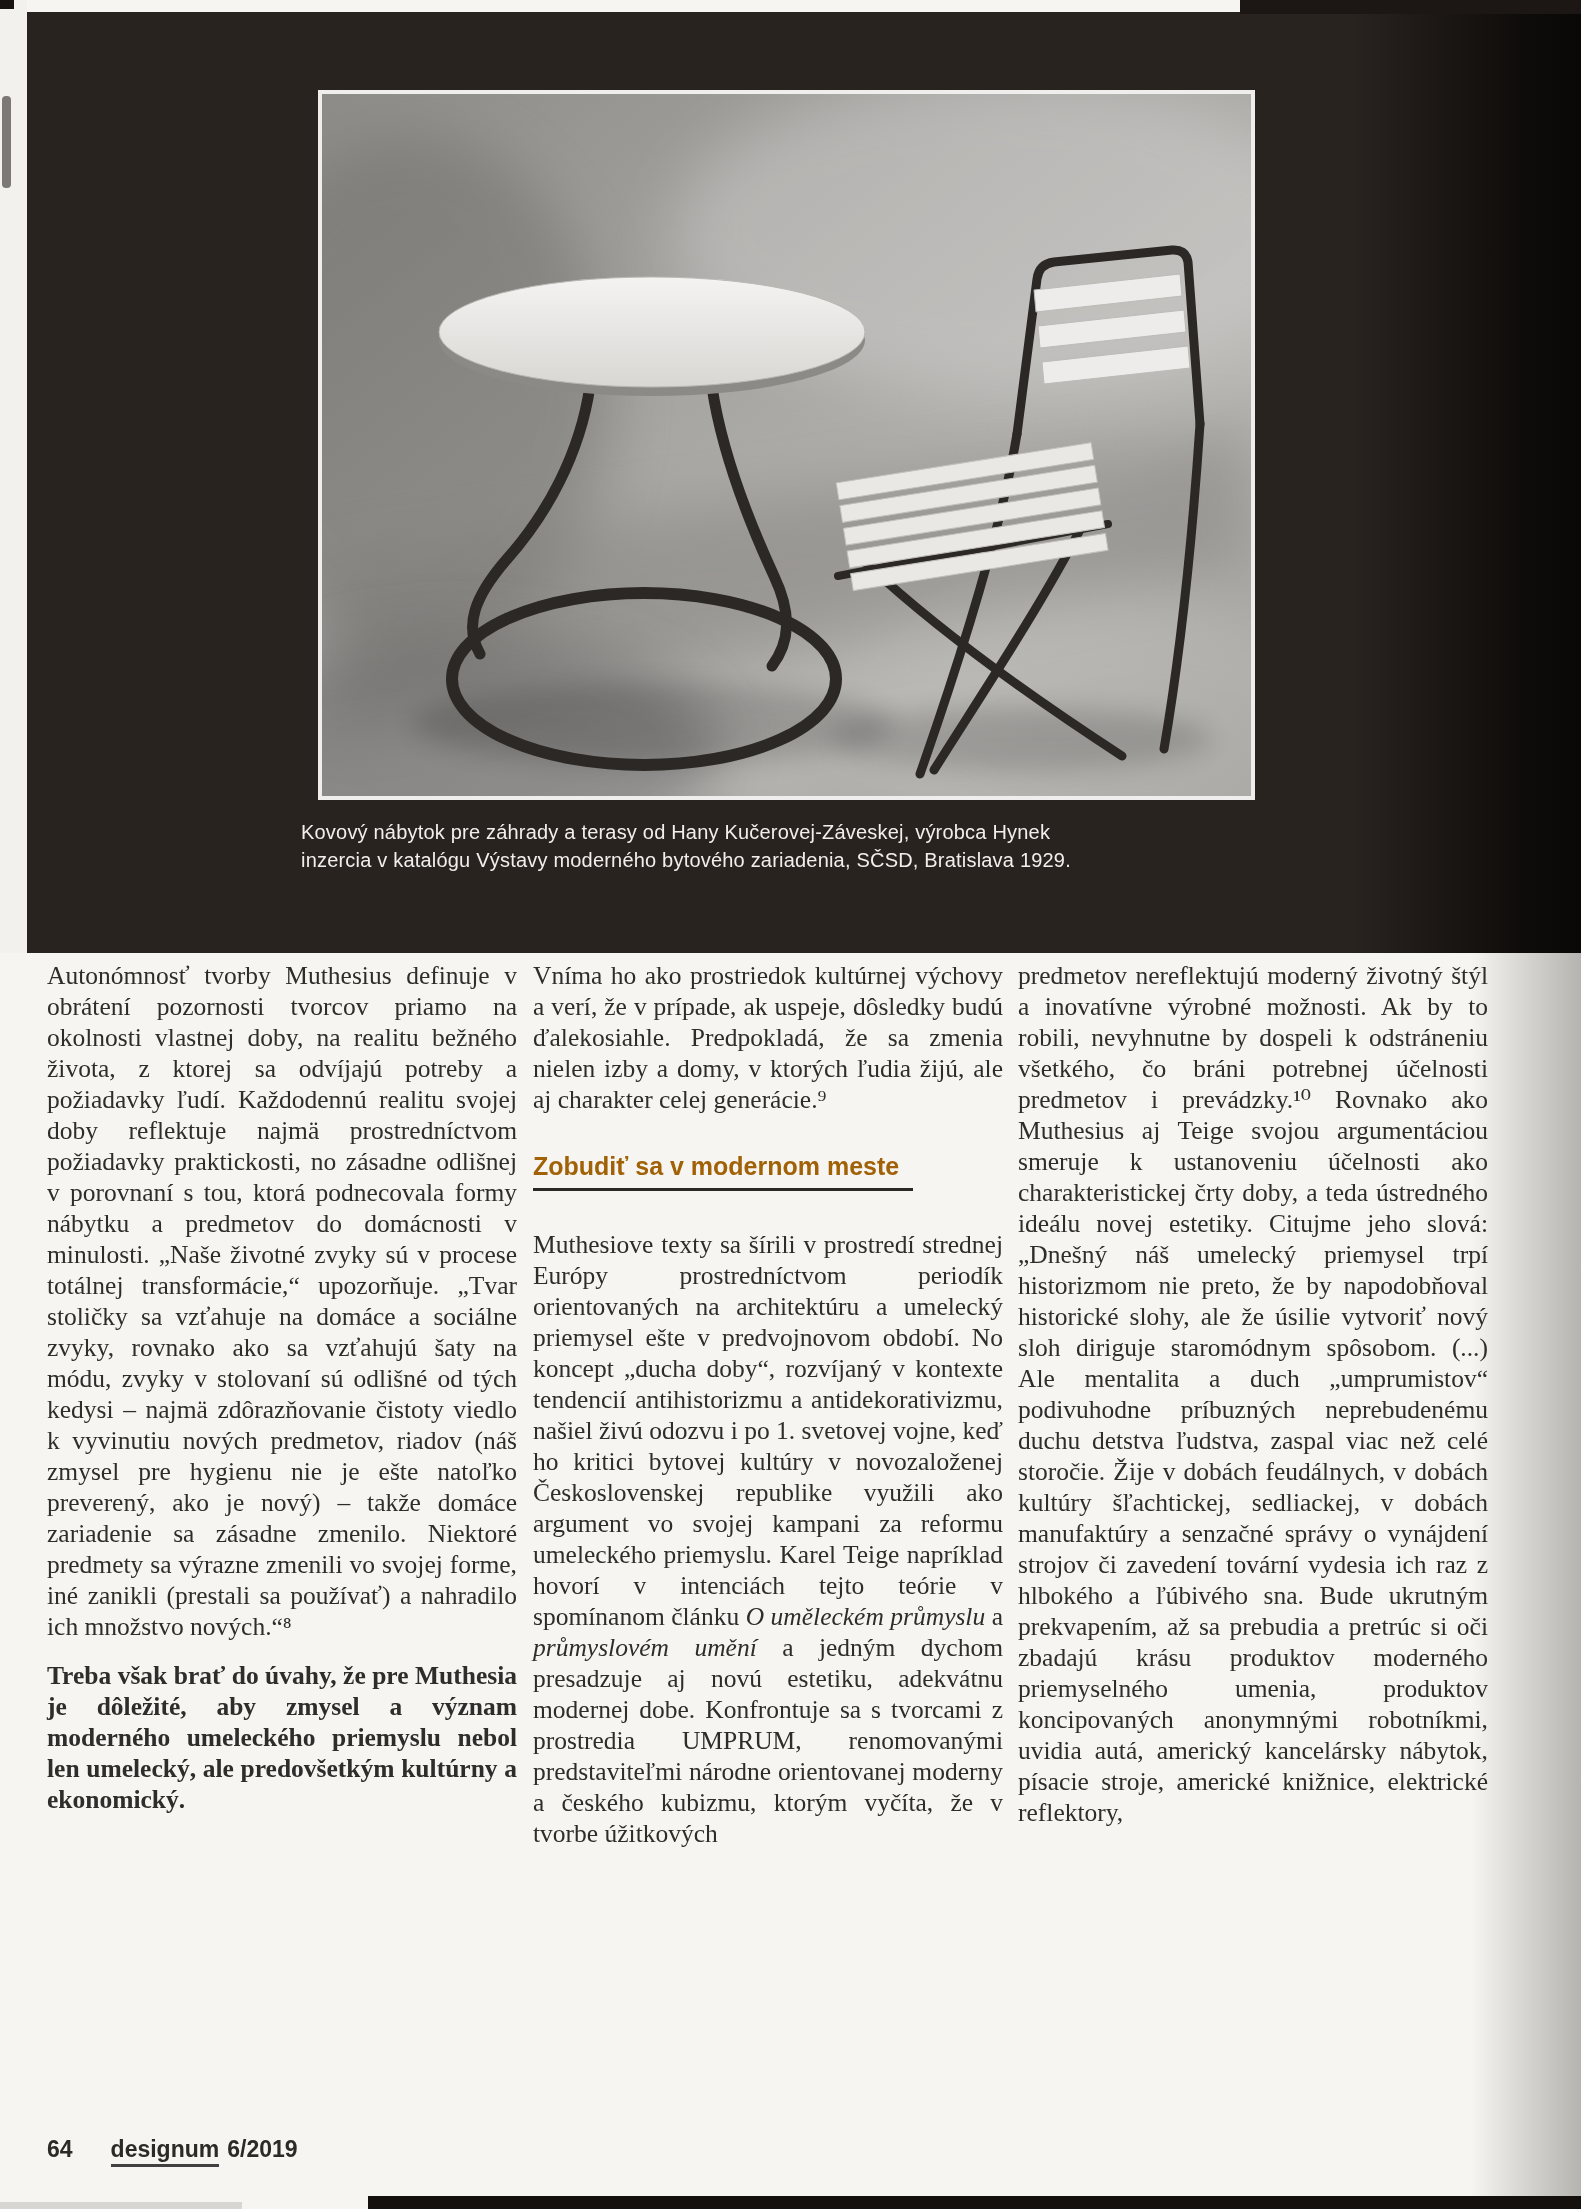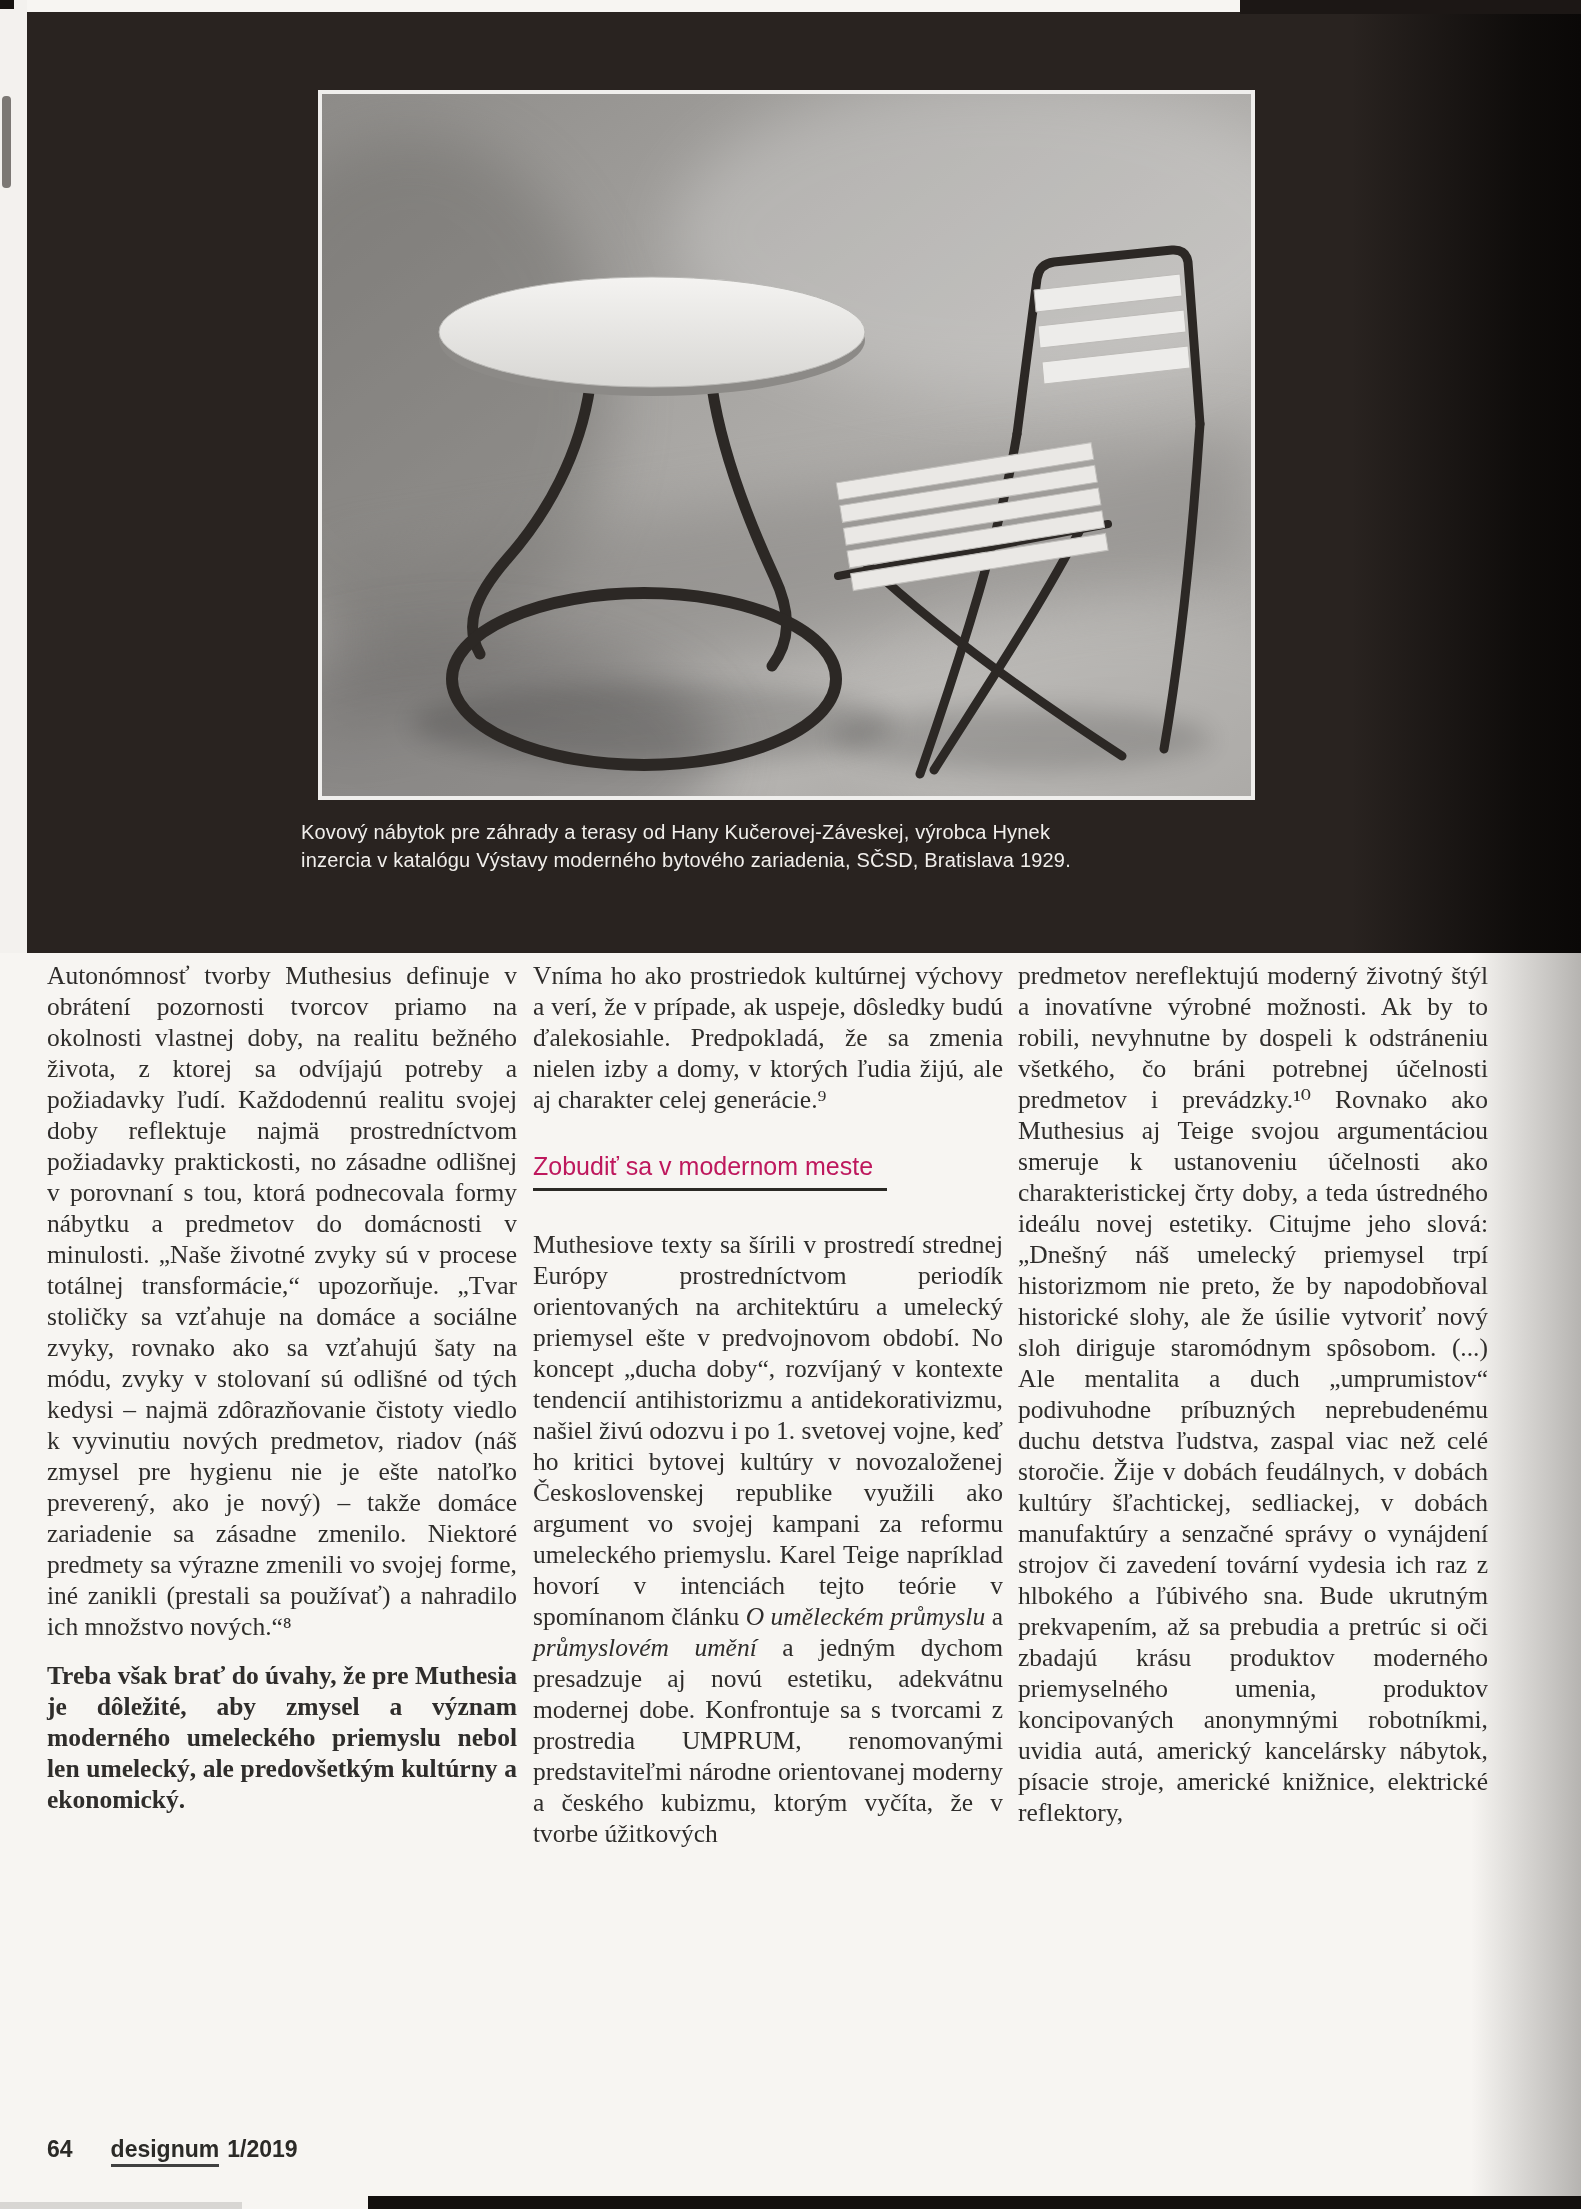--- a/index.html
+++ b/index.html
@@ -51,22 +51,22 @@
     hyphens:auto;-webkit-hyphens:auto;
   }
   .col-1{left:47px;}
   .col-2{left:533px;}
   .col-3{left:1018px;}
   .column p{margin:0;}
   .column p + p{margin-top:18px;font-weight:bold;}
   .section-heading{
     margin:36px 0 38px 0;
     font-family:"Liberation Sans","DejaVu Sans",sans-serif;
-    font-weight:normal;font-size:25px;line-height:30px;
-    color:#be185d;
+    font-weight:bold;font-size:25px;line-height:30px;
+    color:#a16207;
   }
   .section-heading span{
     display:inline-block;border-bottom:3px solid #2b2925;
     padding:0 14px 7px 0;
   }
   .italic{font-style:italic;}
   
   .footer{
     position:absolute;left:47px;top:2136px;
     font-family:"Liberation Sans","DejaVu Sans",sans-serif;
@@ -183,20 +183,20 @@
       <span>Zobudiť sa v modernom meste</span>
     </div>
     <p><span>Muthesiove texty sa šírili v prostredí strednej Európy prostredníctvom periodík orientovaných na architektúru a umelecký priemysel ešte v predvojnovom období. No koncept „ducha doby“, rozvíjaný v kontexte tendencií antihistorizmu a antidekorativizmu, našiel živú odozvu i po 1. svetovej vojne, keď ho kritici bytovej kultúry v novozaloženej Československej republike využili ako argument vo svojej kampani za reformu umeleckého priemyslu. Karel Teige napríklad hovorí v intenciách tejto teórie v spomínanom článku </span><span class="italic">O uměleckém průmyslu</span><span> a </span><span class="italic">průmyslovém umění</span><span> a jedným dychom presadzuje aj novú estetiku, adekvátnu modernej dobe. Konfrontuje sa s tvorcami z prostredia UMPRUM, renomovanými predstaviteľmi národne orientovanej moderny a českého kubizmu, ktorým vyčíta, že v tvorbe úžitkových</span></p>
   </div>
 
   <div class="column col-3">
     <p>predmetov nereflektujú moderný životný štýl a inovatívne výrobné možnosti. Ak by to robili, nevyhnutne by dospeli k odstráneniu všetkého, čo bráni potrebnej účelnosti predmetov i prevádzky.¹⁰ Rovnako ako Muthesius aj Teige svojou argumentáciou smeruje k ustanoveniu účelnosti ako charakteristickej črty doby, a teda ústredného ideálu novej estetiky. Citujme jeho slová: „Dnešný náš umelecký priemysel trpí historizmom nie preto, že by napodobňoval historické slohy, ale že úsilie vytvoriť nový sloh diriguje staromódnym spôsobom. (...) Ale mentalita a duch „umprumistov“ podivuhodne príbuzných neprebudenému duchu detstva ľudstva, zaspal viac než celé storočie. Žije v dobách feudálnych, v dobách kultúry šľachtickej, sedliackej, v dobách manufaktúry a senzačné správy o vynájdení strojov či zavedení tovární vydesia ich raz z hlbokého a ľúbivého sna. Bude ukrutným prekvapením, až sa prebudia a pretrúc si oči zbadajú krásu produktov moderného priemyselného umenia, produktov koncipovaných anonymnými robotníkmi, uvidia autá, americký kancelársky nábytok, písacie stroje, americké knižnice, elektrické reflektory,</p>
   </div>
 
   <div class="footer">
-    <span class="pagenum">64</span><span class="journal">designum</span><span class="issue">1/2019</span>
+    <span class="pagenum">64</span><span class="journal">designum</span><span class="issue">6/2019</span>
   </div>
 
   <div class="right-shadow"></div>
   <div class="bottom-left-gray"></div>
   <div class="bottom-bar"></div>
 
 </div>
 
 </body></html>

